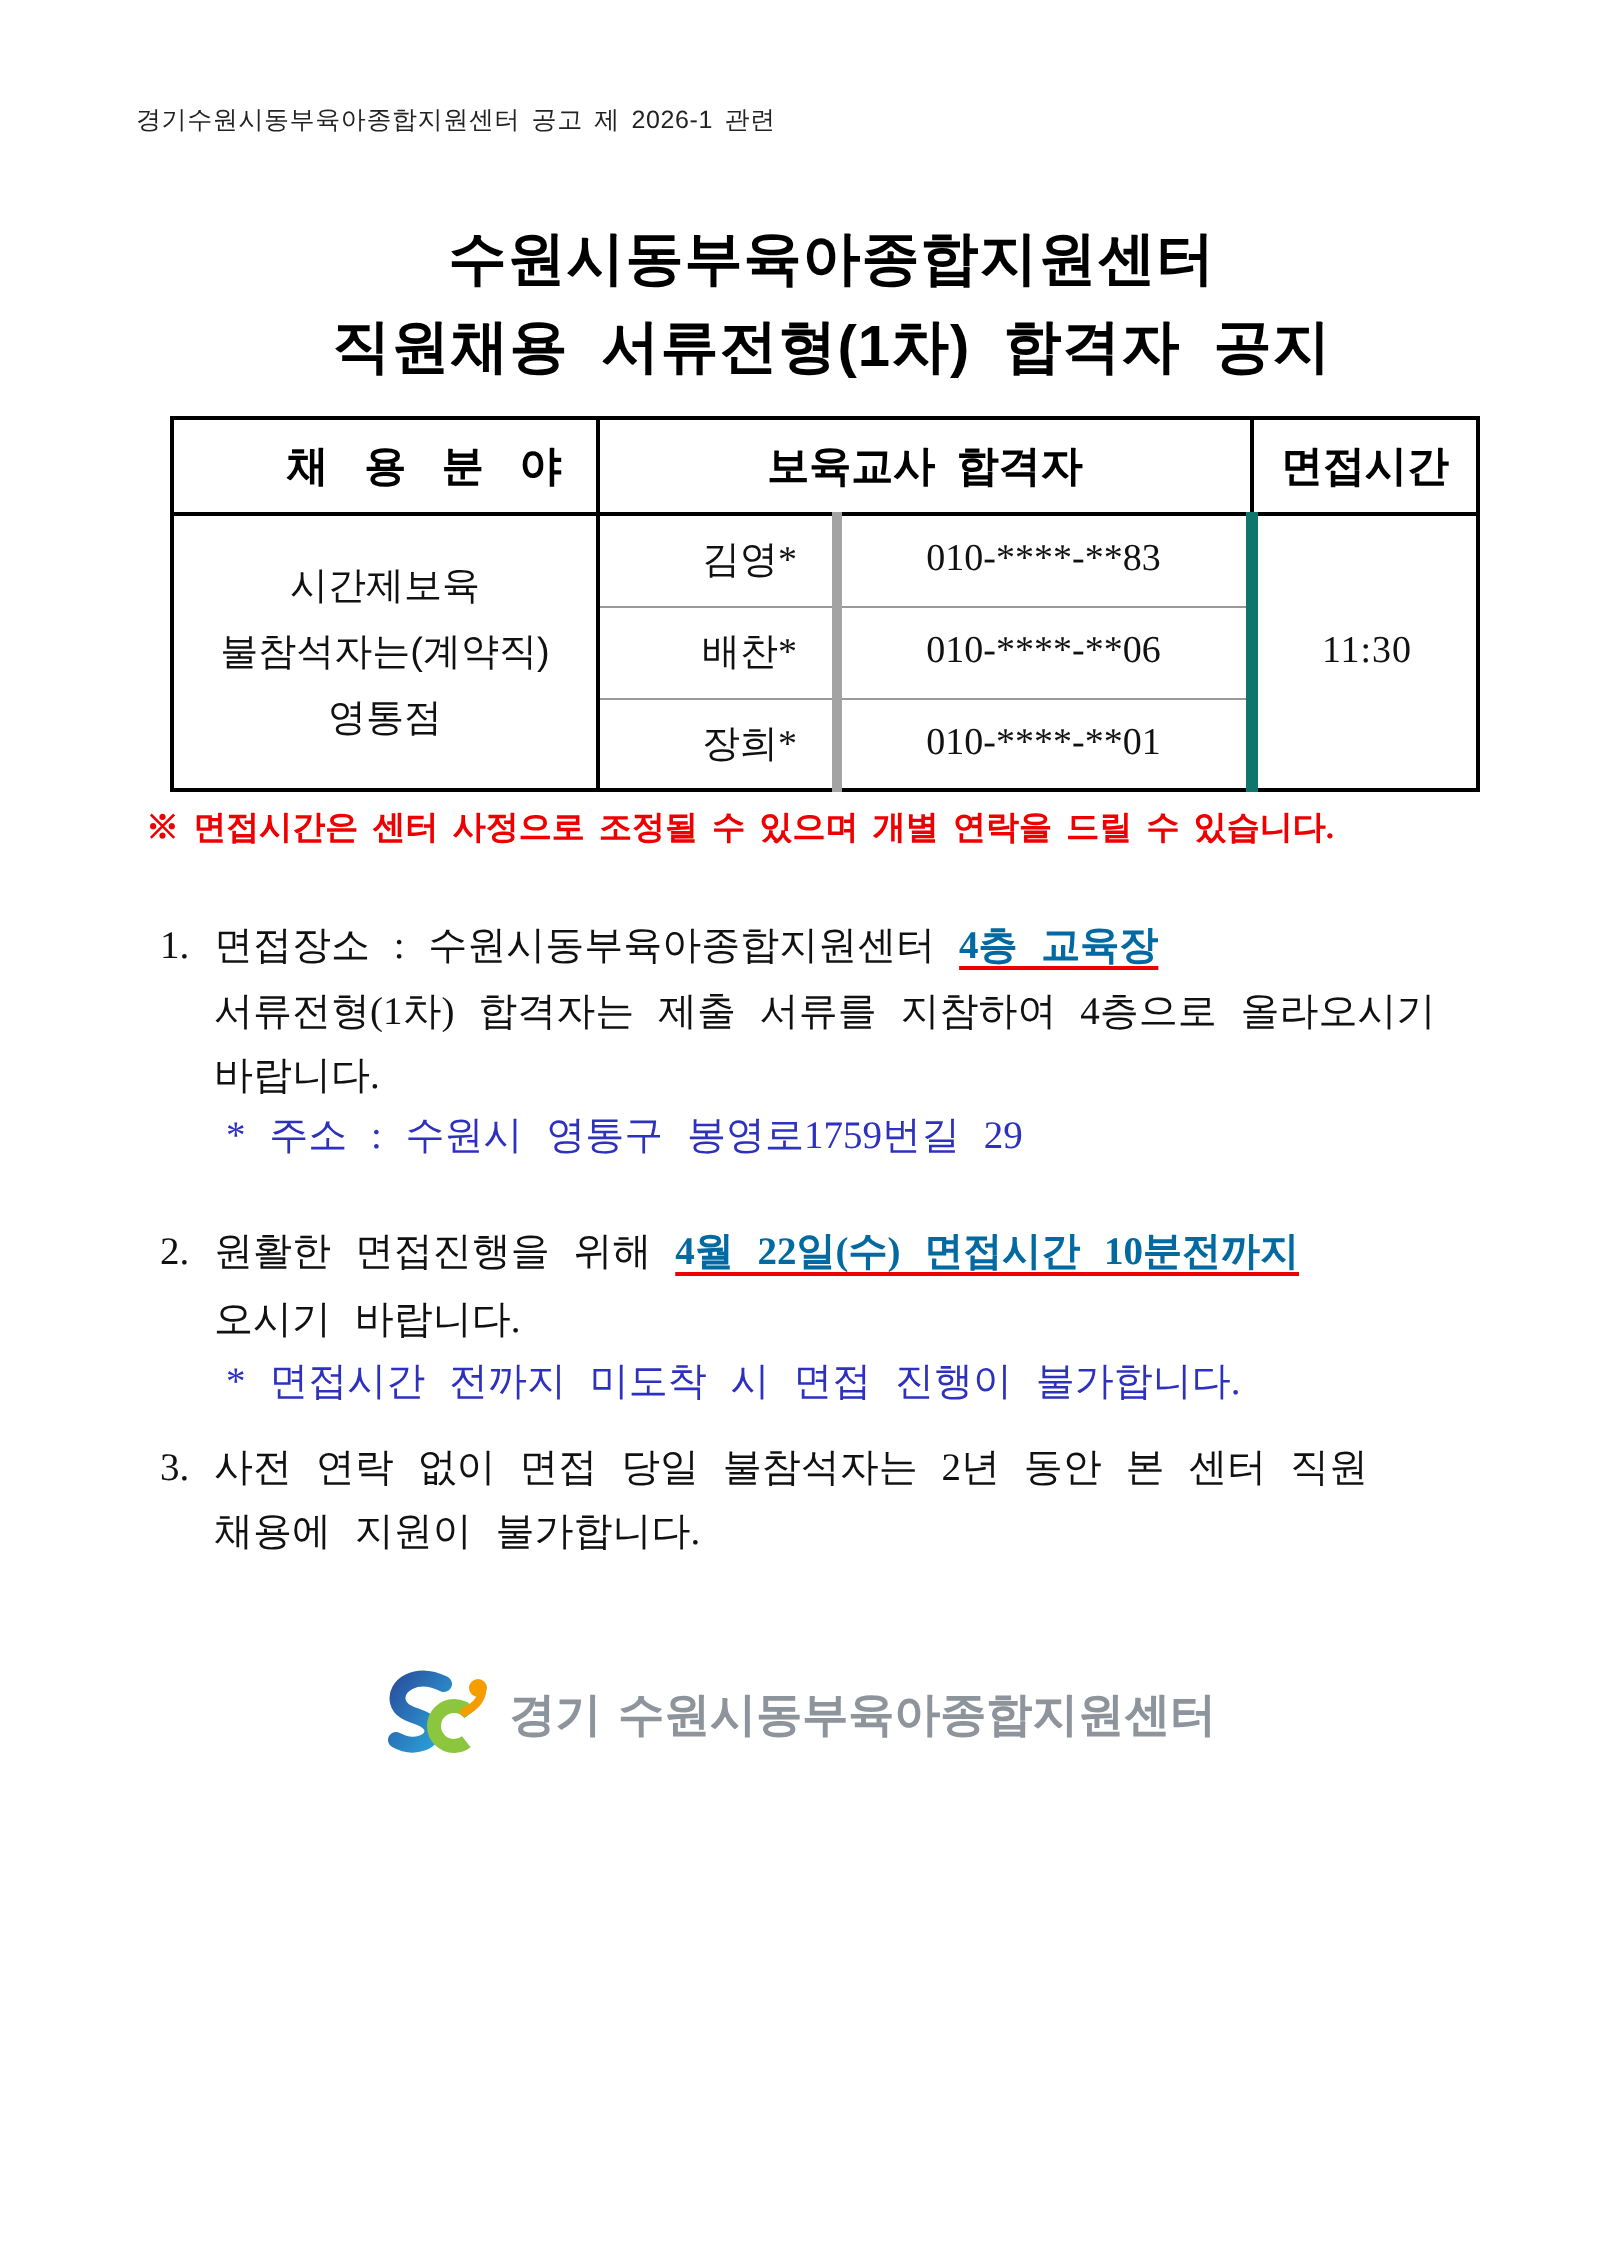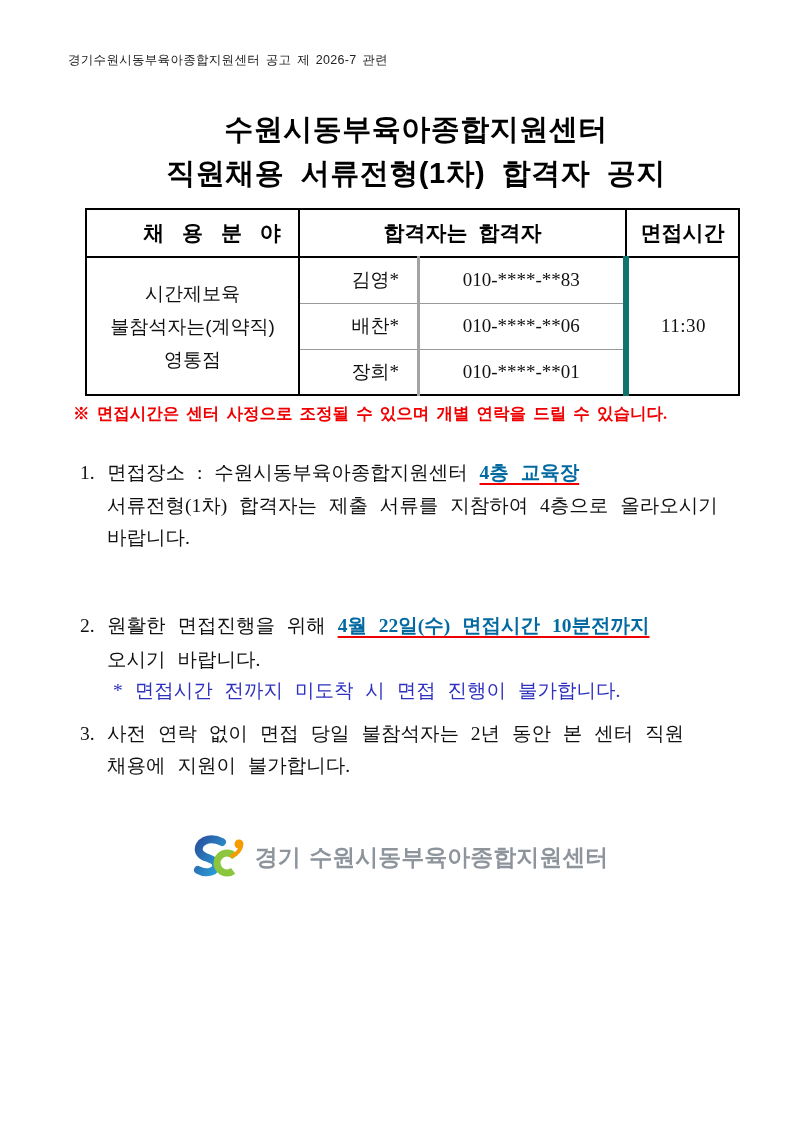--- a/index.html
+++ b/index.html
@@ -35,21 +35,21 @@
     font-weight:700; font-size:21px; color:#000;
   }
   .th-cat  { word-spacing:12px;padding-left:39px; }
   .th-pass { word-spacing:5px; }
   .doc-table td { text-align:center; vertical-align:middle; font-size:19px; color:#111; }
   .td-cat {
     border-right:2px solid #000;
     font-family:Liberation Sans, sans-serif;
     font-size:18.5px; line-height:33px;
   }
-  .td-name  { border-right:3px solid #a3a3a3; height:46px;padding-left:34px; }
+  .td-name  { border-right:5px solid #a3a3a3; height:46px;padding-left:34px; }
   .row-sep  { border-bottom:1px solid #999; }
   .td-time  { border-left:6px solid #0f766e; color:#ef0000; font-size:20.5px; letter-spacing:.5px; }
 
   .warning {
     position:absolute; left:73px; top:403px; white-space:nowrap;
     font-weight:700; font-size:16.5px; color:#ef0000; word-spacing:3px;text-align:center;
   }
 
   .line { position:absolute; left:80px; font-size:19.5px; word-spacing:7px; color:#111; white-space:nowrap; }
   .line .no { display:inline-block; width:27px; }
@@ -67,36 +67,36 @@
   .logo-text {
     font-family:"Liberation Sans","DejaVu Sans",sans-serif;
     font-weight:600; font-size:23px; color:#8e949c; word-spacing:2px; white-space:nowrap;
   }
 </style>
 </head>
 <body>
 
 <div class="page">
 
-  <div class="notice">경기수원시동부육아종합지원센터 공고 제 2026-7 관련</div>
+  <div class="notice">경기수원시동부육아종합지원센터 공고 제 2026-1 관련</div>
 
   <div class="title title1">수원시동부육아종합지원센터</div>
   <div class="title title2">직원채용 서류전형(1차) 합격자 공지</div>
 
   <table class="doc-table">
     <colgroup>
         <col style="width:213px">
         <col style="width:119px">
         <col style="width:208px">
         <col style="width:113px">
       </colgroup>
     <tbody>
         <tr>
       <th class="th-cat">채 용 분 야</th>
-      <th class="th-pass" colspan="2">합격자는 합격자</th>
+      <th class="th-pass" colspan="2">보육교사 합격자</th>
       <th class="th-time">면접시간</th>
     </tr>
     <tr>
       <td class="td-cat" rowspan="3">
         <div>시간제보육</div>
         <div>불참석자는(계약직)</div>
         <div>영통점</div>
       </td>
       <td class="td-name row-sep">김영*</td>
       <td class="td-phone row-sep">010-****-**83</td>
@@ -113,20 +113,21 @@
   </tbody>
     </table>
 
   <div class="warning">※ 면접시간은 센터 사정으로 조정될 수 있으며 개별 연락을 드릴 수 있습니다.</div>
 
   <div class="line" style="top:459px">
     <span class="no">1.</span><span>면접장소 : 수원시동부육아종합지원센터 </span><span class="hl">4층 교육장</span>
   </div>
   <div class="line cont" style="top:492px">서류전형(1차) 합격자는 제출 서류를 지참하여 4층으로 올라오시기</div>
   <div class="line cont" style="top:524px">바랍니다.</div>
+  <div class="line note" style="top:554px">* 주소 : 수원시 영통구 봉영로1759번길 29</div>
 
   <div class="line" style="top:612px">
     <span class="no">2.</span><span>원활한 면접진행을 위해 </span><span class="hl">4월 22일(수) 면접시간 10분전까지</span>
   </div>
   <div class="line note" style="top:677px">* 면접시간 전까지 미도착 시 면접 진행이 불가합니다.</div>
   <div class="line cont" style="top:646px">오시기 바랍니다.</div>
 
   <div class="line" style="top:720px">
     <span class="no">3.</span><span>사전 연락 없이 면접 당일 불참석자는 2년 동안 본 센터 직원</span>
   </div>

